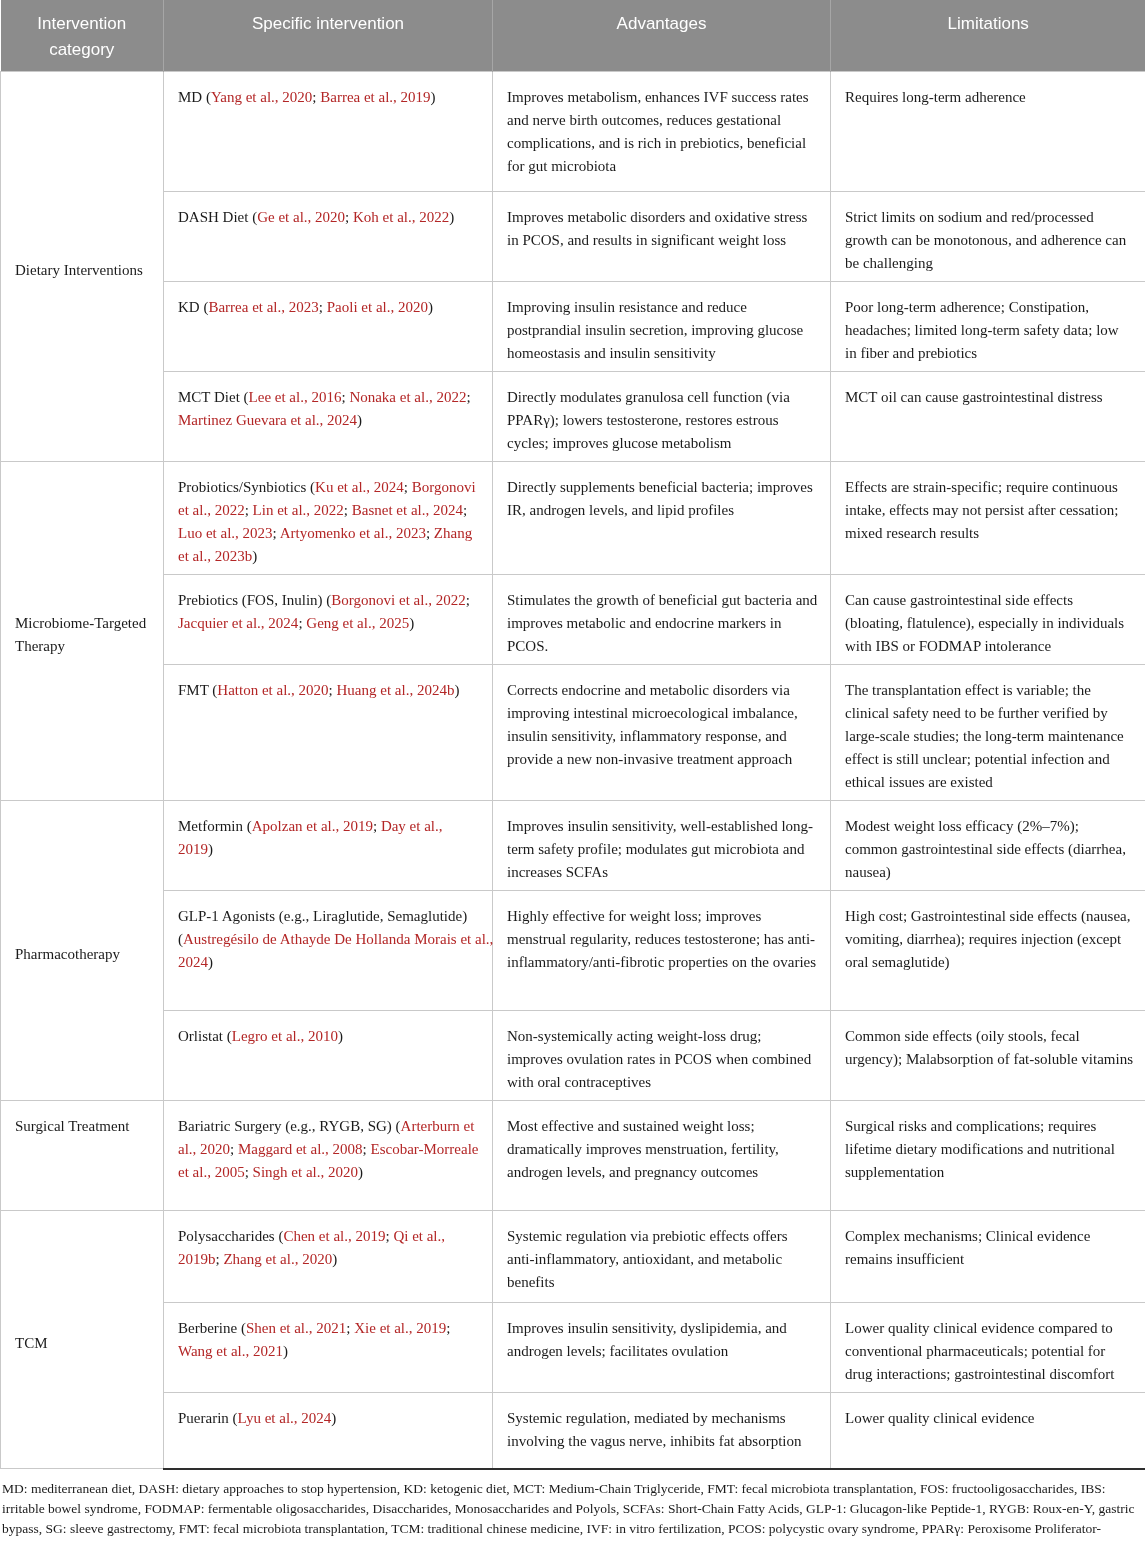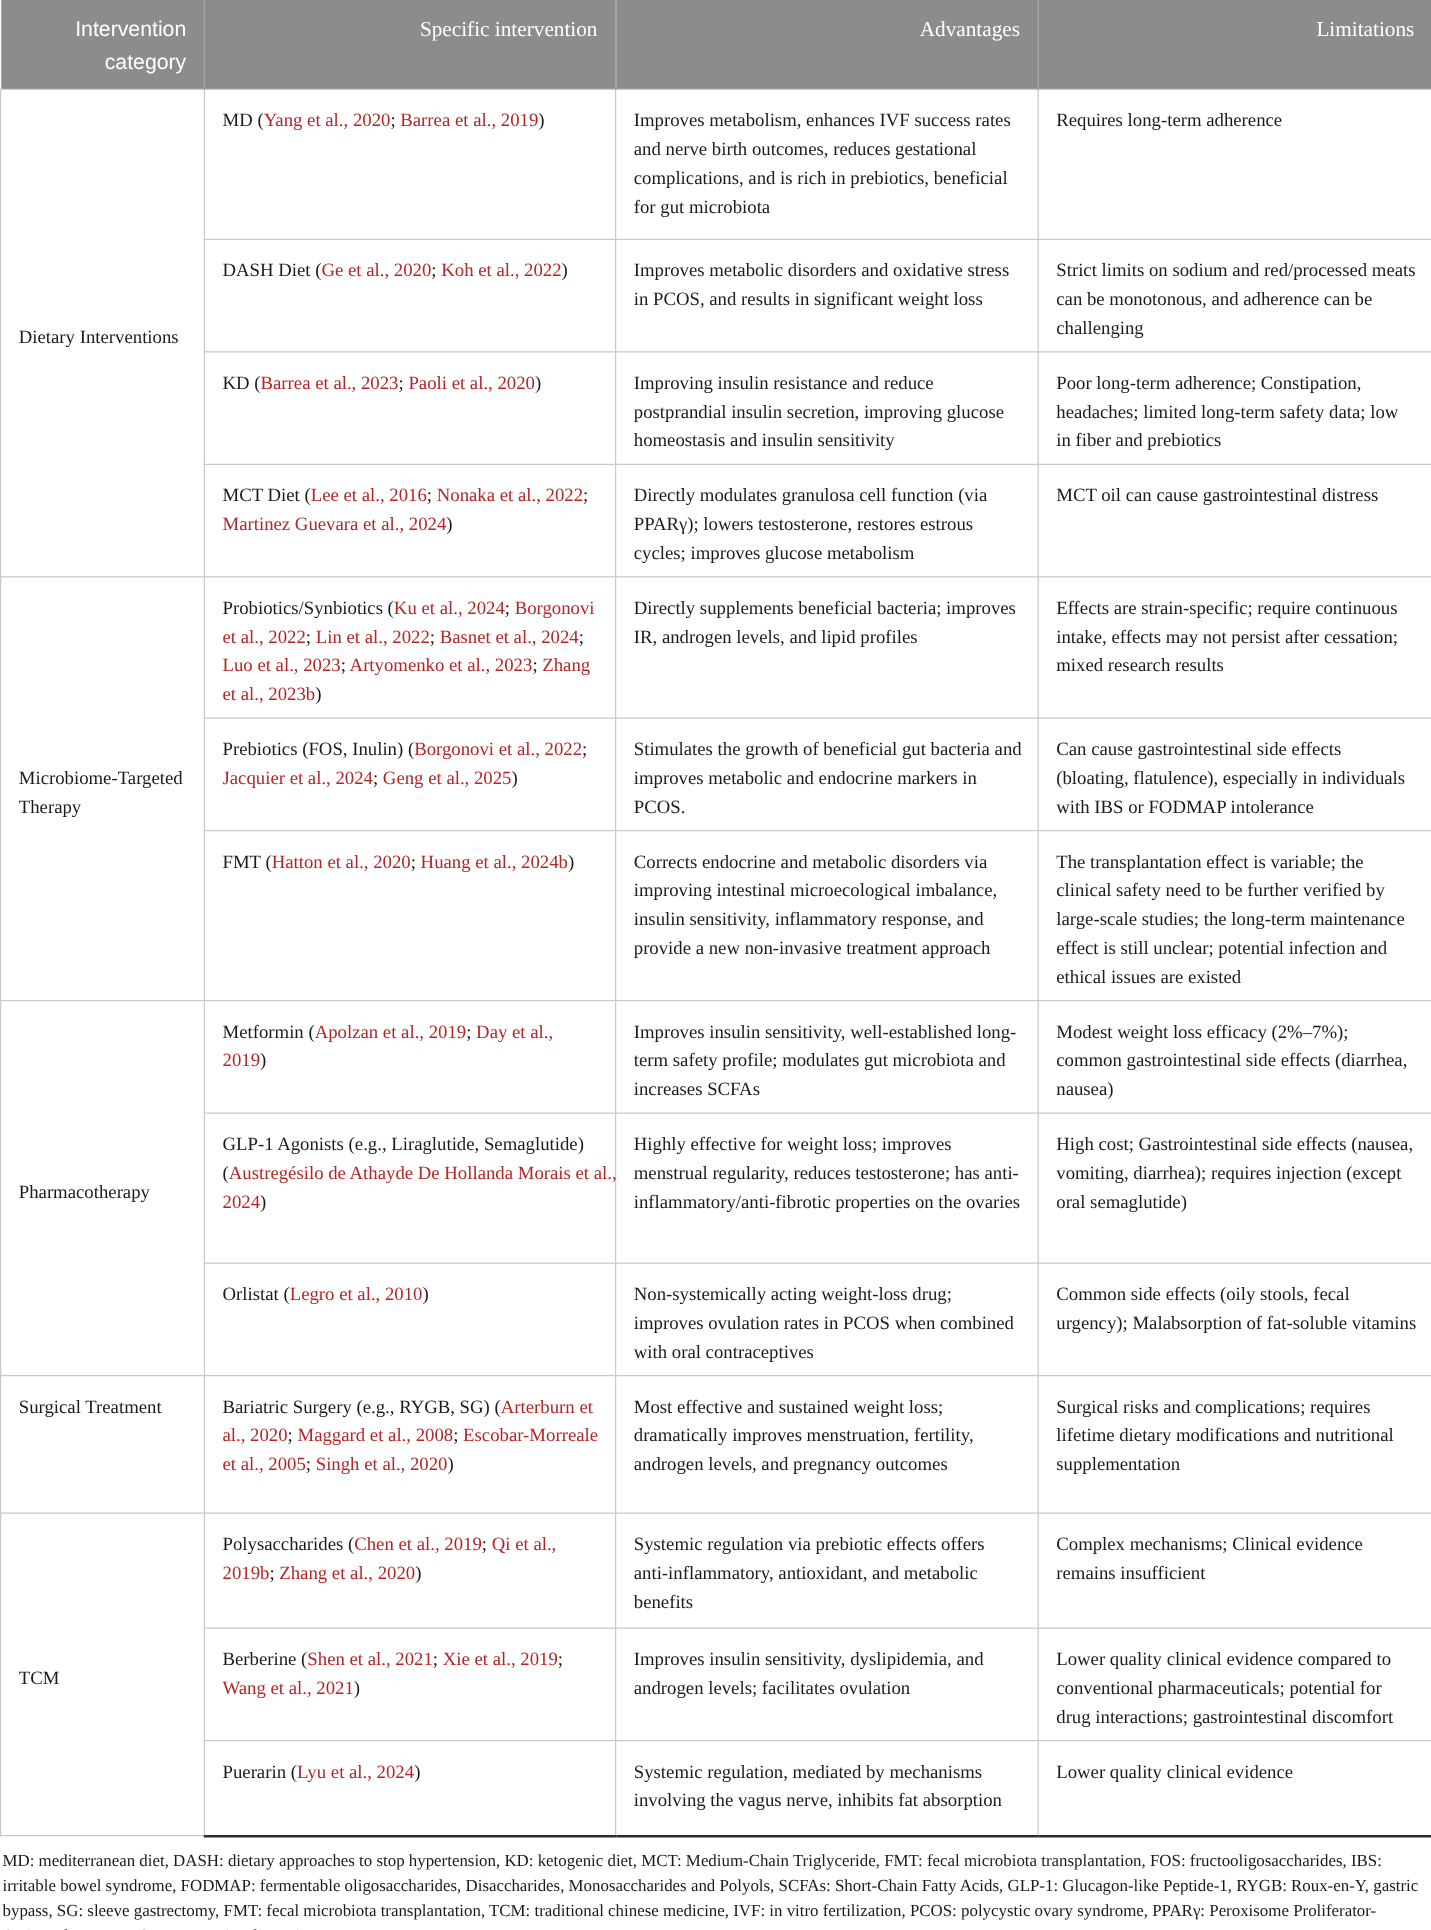--- a/index.html
+++ b/index.html
@@ -13,27 +13,27 @@
   html,body{margin:0;padding:0;background:#fff;}
   body{width:1145px;font-family:"Liberation Serif",serif;color:var(--body-text);}
   table{border-collapse:collapse;table-layout:fixed;width:1145px;}
   th{
     background:var(--header-bg);
     color:#ffffff;
     font-family:"Liberation Sans",sans-serif;
     font-size:17px;
     font-weight:400;
     line-height:26px;
-    text-align:right;
+    text-align:center;
     vertical-align:top;
     padding:11px 14px 8px 14px;
     height:68px;
     box-sizing:border-box;
   }
-  th + th{border-left:1px solid var(--header-divider);font-family:Liberation Serif, serif;}
+  th + th{border-left:1px solid var(--header-divider);}
   td{
     border:1px solid var(--grid-line);
     vertical-align:top;
     font-size:15px;
     line-height:23px;
     padding:14px 12px 6px 14px;
     box-sizing:border-box;
     overflow:visible;
   }
   td.cat{vertical-align:middle;}
@@ -70,21 +70,21 @@
 
     <tr style="height:120px">
       <td class="cat" rowspan="4">Dietary Interventions</td>
       <td><span>MD (</span><span class="cite">Yang et al., 2020</span><span>; </span><span class="cite">Barrea et al., 2019</span><span>)</span></td>
       <td>Improves metabolism, enhances IVF success rates and nerve birth outcomes, reduces gestational complications, and is rich in prebiotics, beneficial for gut microbiota</td>
       <td>Requires long-term adherence</td>
     </tr>
     <tr style="height:90px">
       <td><span>DASH Diet (</span><span class="cite">Ge et al., 2020</span><span>; </span><span class="cite">Koh et al., 2022</span><span>)</span></td>
       <td>Improves metabolic disorders and oxidative stress in PCOS, and results in significant weight loss</td>
-      <td>Strict limits on sodium and red/processed meats can be monotonous, and adherence can be challenging</td>
+      <td>Strict limits on sodium and red/processed growth can be monotonous, and adherence can be challenging</td>
     </tr>
     <tr style="height:87px">
       <td><span>KD (</span><span class="cite">Barrea et al., 2023</span><span>; </span><span class="cite">Paoli et al., 2020</span><span>)</span></td>
       <td>Improving insulin resistance and reduce postprandial insulin secretion, improving glucose homeostasis and insulin sensitivity</td>
       <td>Poor long-term adherence; Constipation, headaches; limited long-term safety data; low in fiber and prebiotics</td>
     </tr>
     <tr style="height:87px">
       <td><span>MCT Diet (</span><span class="cite">Lee et al., 2016</span><span>; </span><span class="cite">Nonaka et al., 2022</span><span>; </span><span class="cite">Martinez Guevara et al., 2024</span><span>)</span></td>
       <td>Directly modulates granulosa cell function (via PPARγ); lowers testosterone, restores estrous cycles; improves glucose metabolism</td>
       <td>MCT oil can cause gastrointestinal distress</td>

